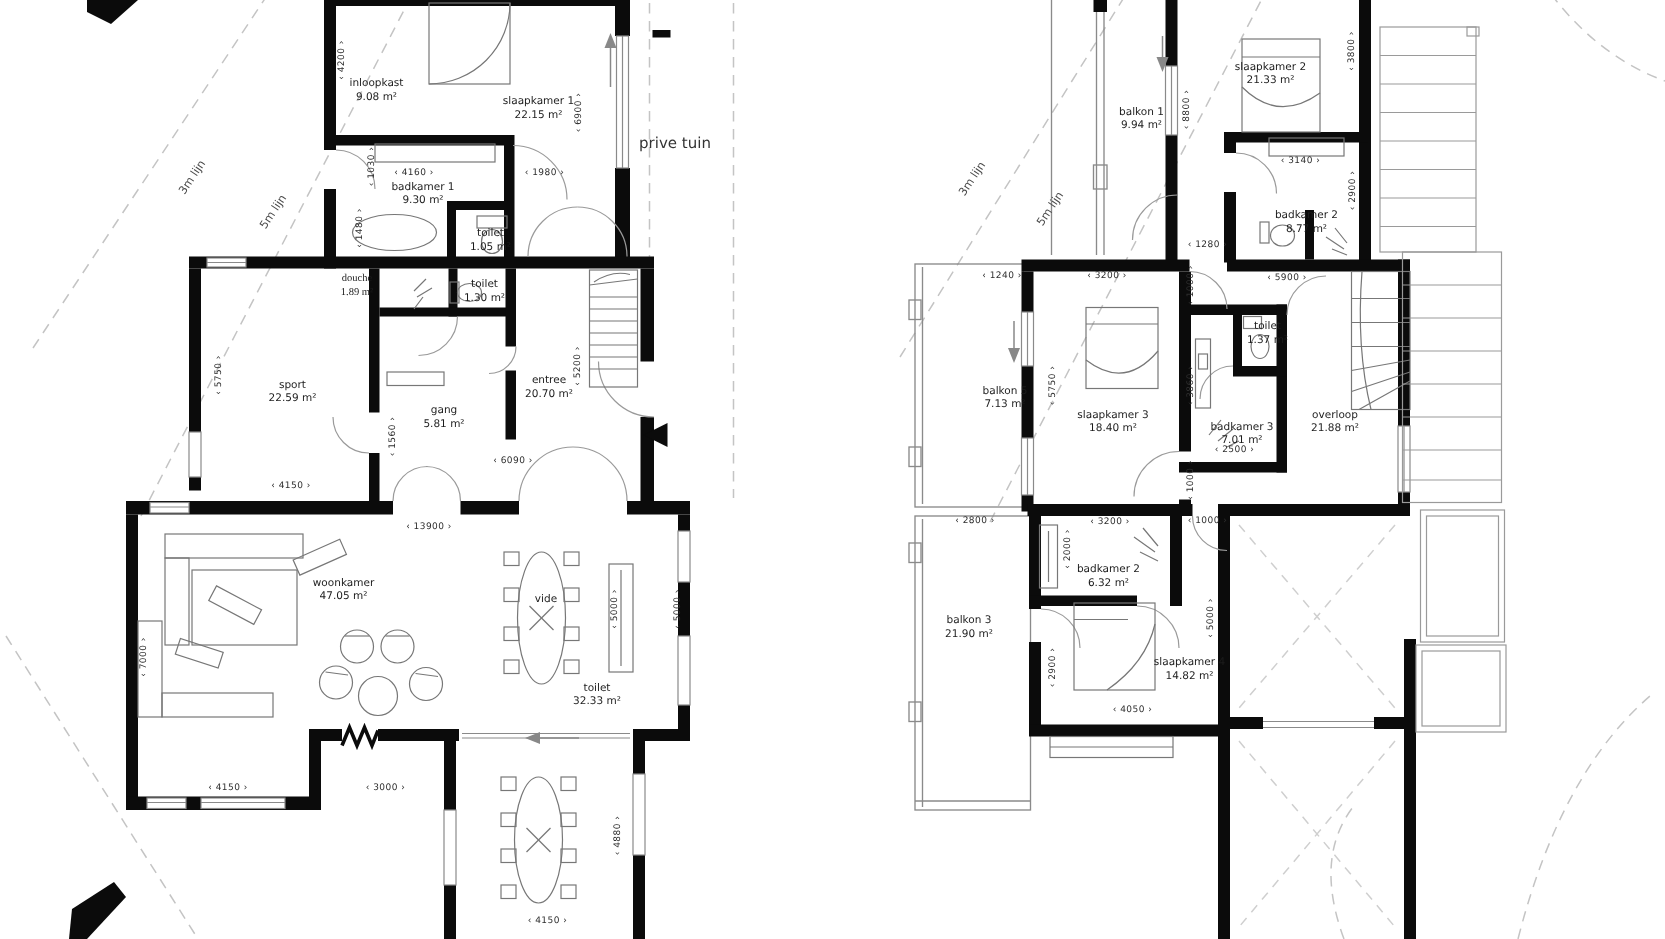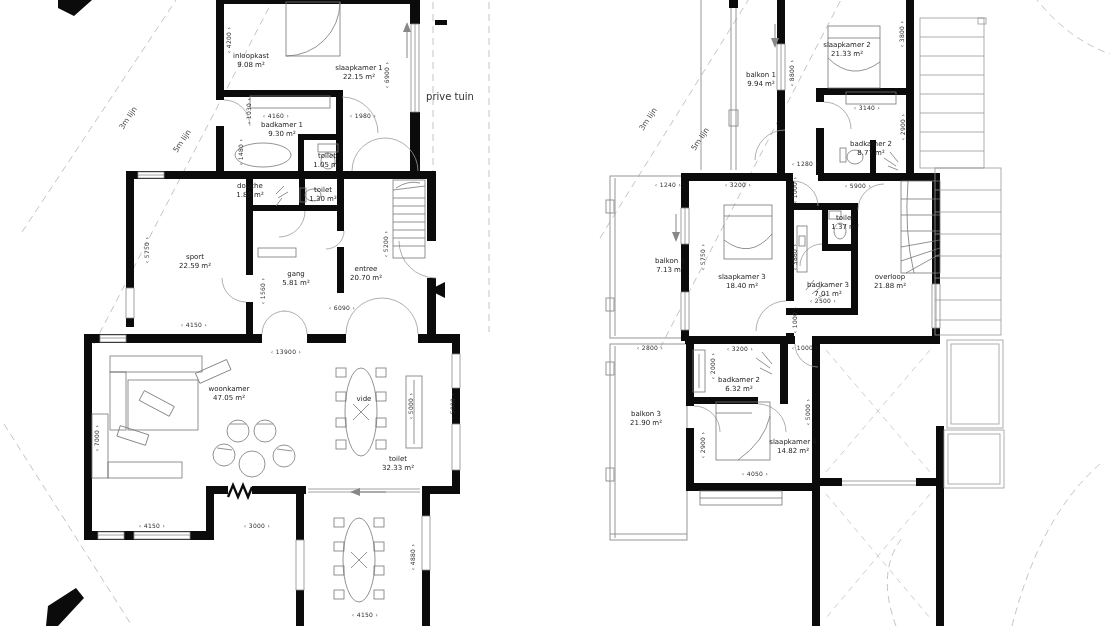--- a/index.html
+++ b/index.html
@@ -356,25 +356,25 @@
       <polygon points="672,232 676,242 680,232" fill="#888"></polygon>
     </g>
   </g>
 </svg>
 
 <div>
       <div class="lbl room" style="left: 251px; top: 29px; margin-top: 32px;"><span>inloopkast</span><span class="area">9.08 m²</span></div>
       <div class="lbl room" style="left: 359px; top: 73px;"><span>slaapkamer 1</span><span class="area">22.15 m²</span></div>
       <div class="lbl room" style="left: 282px; top: 130px;"><span>badkamer 1</span><span class="area">9.30 m²</span></div>
       <div class="lbl room" style="left: 327px; top: 161px;"><span>toilet</span><span class="area">1.05 m²</span></div>
-      <div class="lbl room" style="left: 250px; top: 191px;"><span>douche</span><span class="area">1.89 m²</span></div>
+      <div class="lbl room" style="left: 238px; top: 191px; font-family: Liberation Serif, serif;"><span>douche</span><span class="area">1.89 m²</span></div>
       <div class="lbl room" style="left: 323px; top: 195px;"><span>toilet</span><span class="area">1.30 m²</span></div>
       <div class="lbl room" style="left: 296px; top: 235px; margin-top: 44px;"><span>gang</span><span class="area">5.81 m²</span></div>
       <div class="lbl room" style="left: 195px; top: 262px;"><span>sport</span><span class="area">22.59 m²</span></div>
-      <div class="lbl room" style="left: 366px; top: 274px; text-align: center;"><span>entree</span><span class="area">20.70 m²</span></div>
+      <div class="lbl room" style="left: 366px; top: 259px; text-align: center;"><span>entree</span><span class="area">20.70 m²</span></div>
       <div class="lbl room" style="left: 229px; top: 394px;"><span>woonkamer</span><span class="area">47.05 m²</span></div>
       <div class="lbl room" style="left: 364px; top: 400px;"><span>vide</span></div>
       <div class="lbl room" style="left: 398px; top: 464px;"><span>toilet</span><span class="area">32.33 m²</span></div>
       <div class="lbl dim v" style="left: 228px; top: 40px;">‹  4200  ›</div>
       <div class="lbl dim v" style="left: 248px; top: 111px;">‹  1030  ›</div>
       <div class="lbl dim" style="left: 276px; top: 115px;">‹  4160  ›</div>
       <div class="lbl dim" style="left: 363px; top: 115px;">‹  1980  ›</div>
       <div class="lbl dim v" style="left: 386px; top: 75px;">‹  6900  ›</div>
       <div class="lbl dim v" style="left: 240px; top: 152px;">‹  1480  ›</div>
       <div class="lbl dim v" style="left: 146px; top: 250px;">‹  5750  ›</div>

